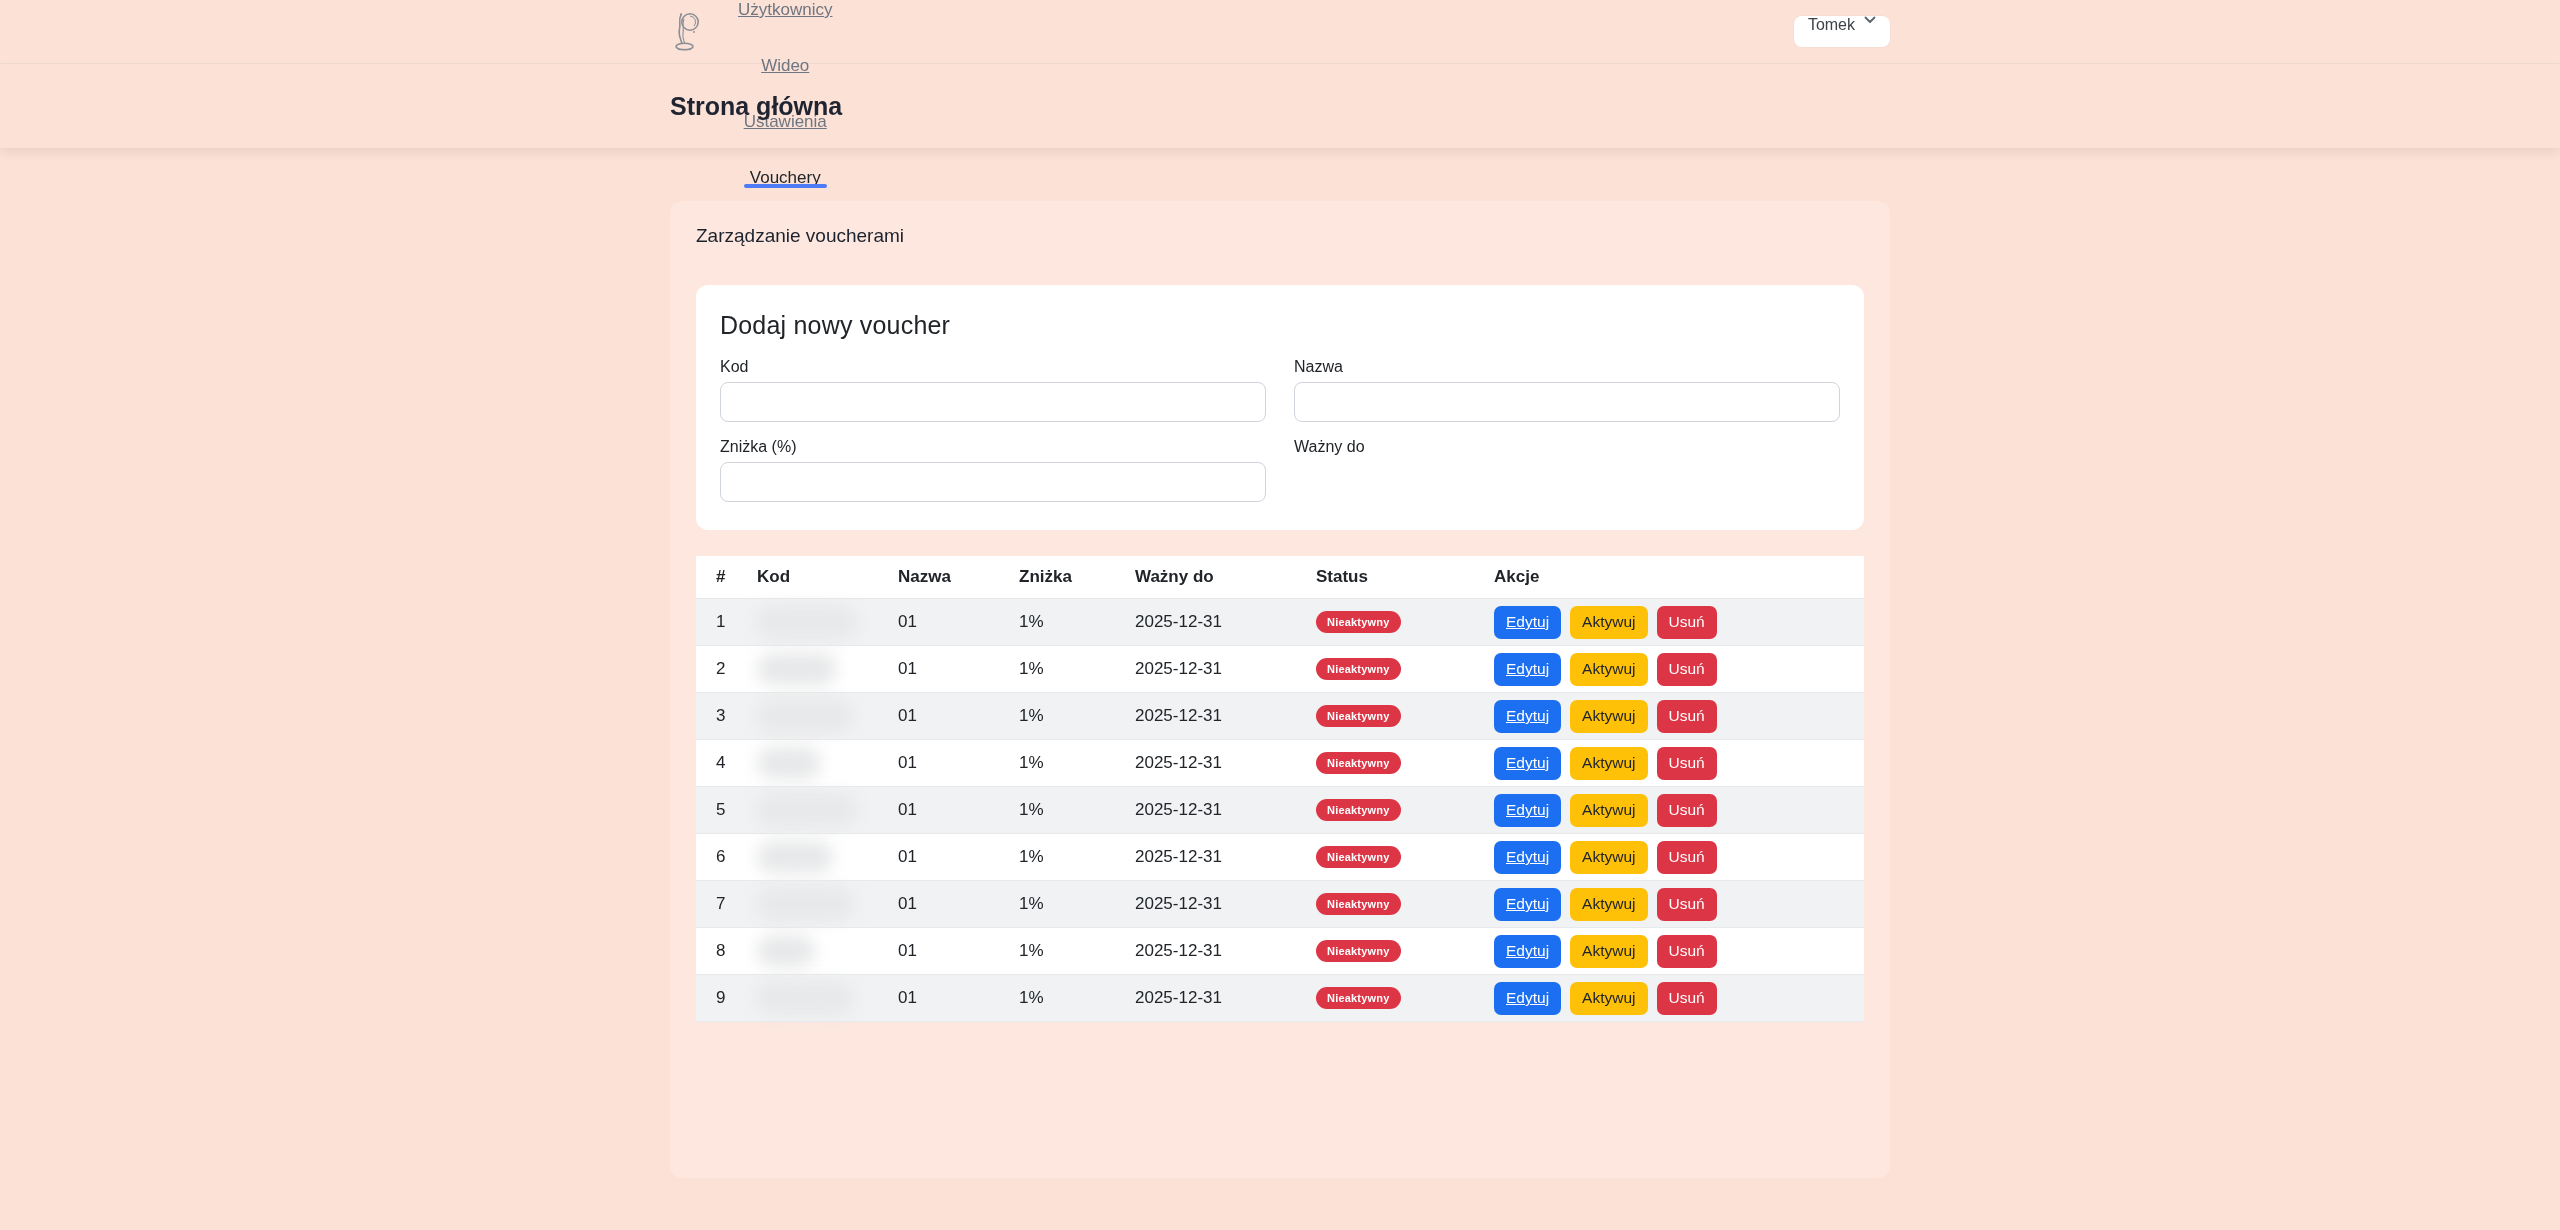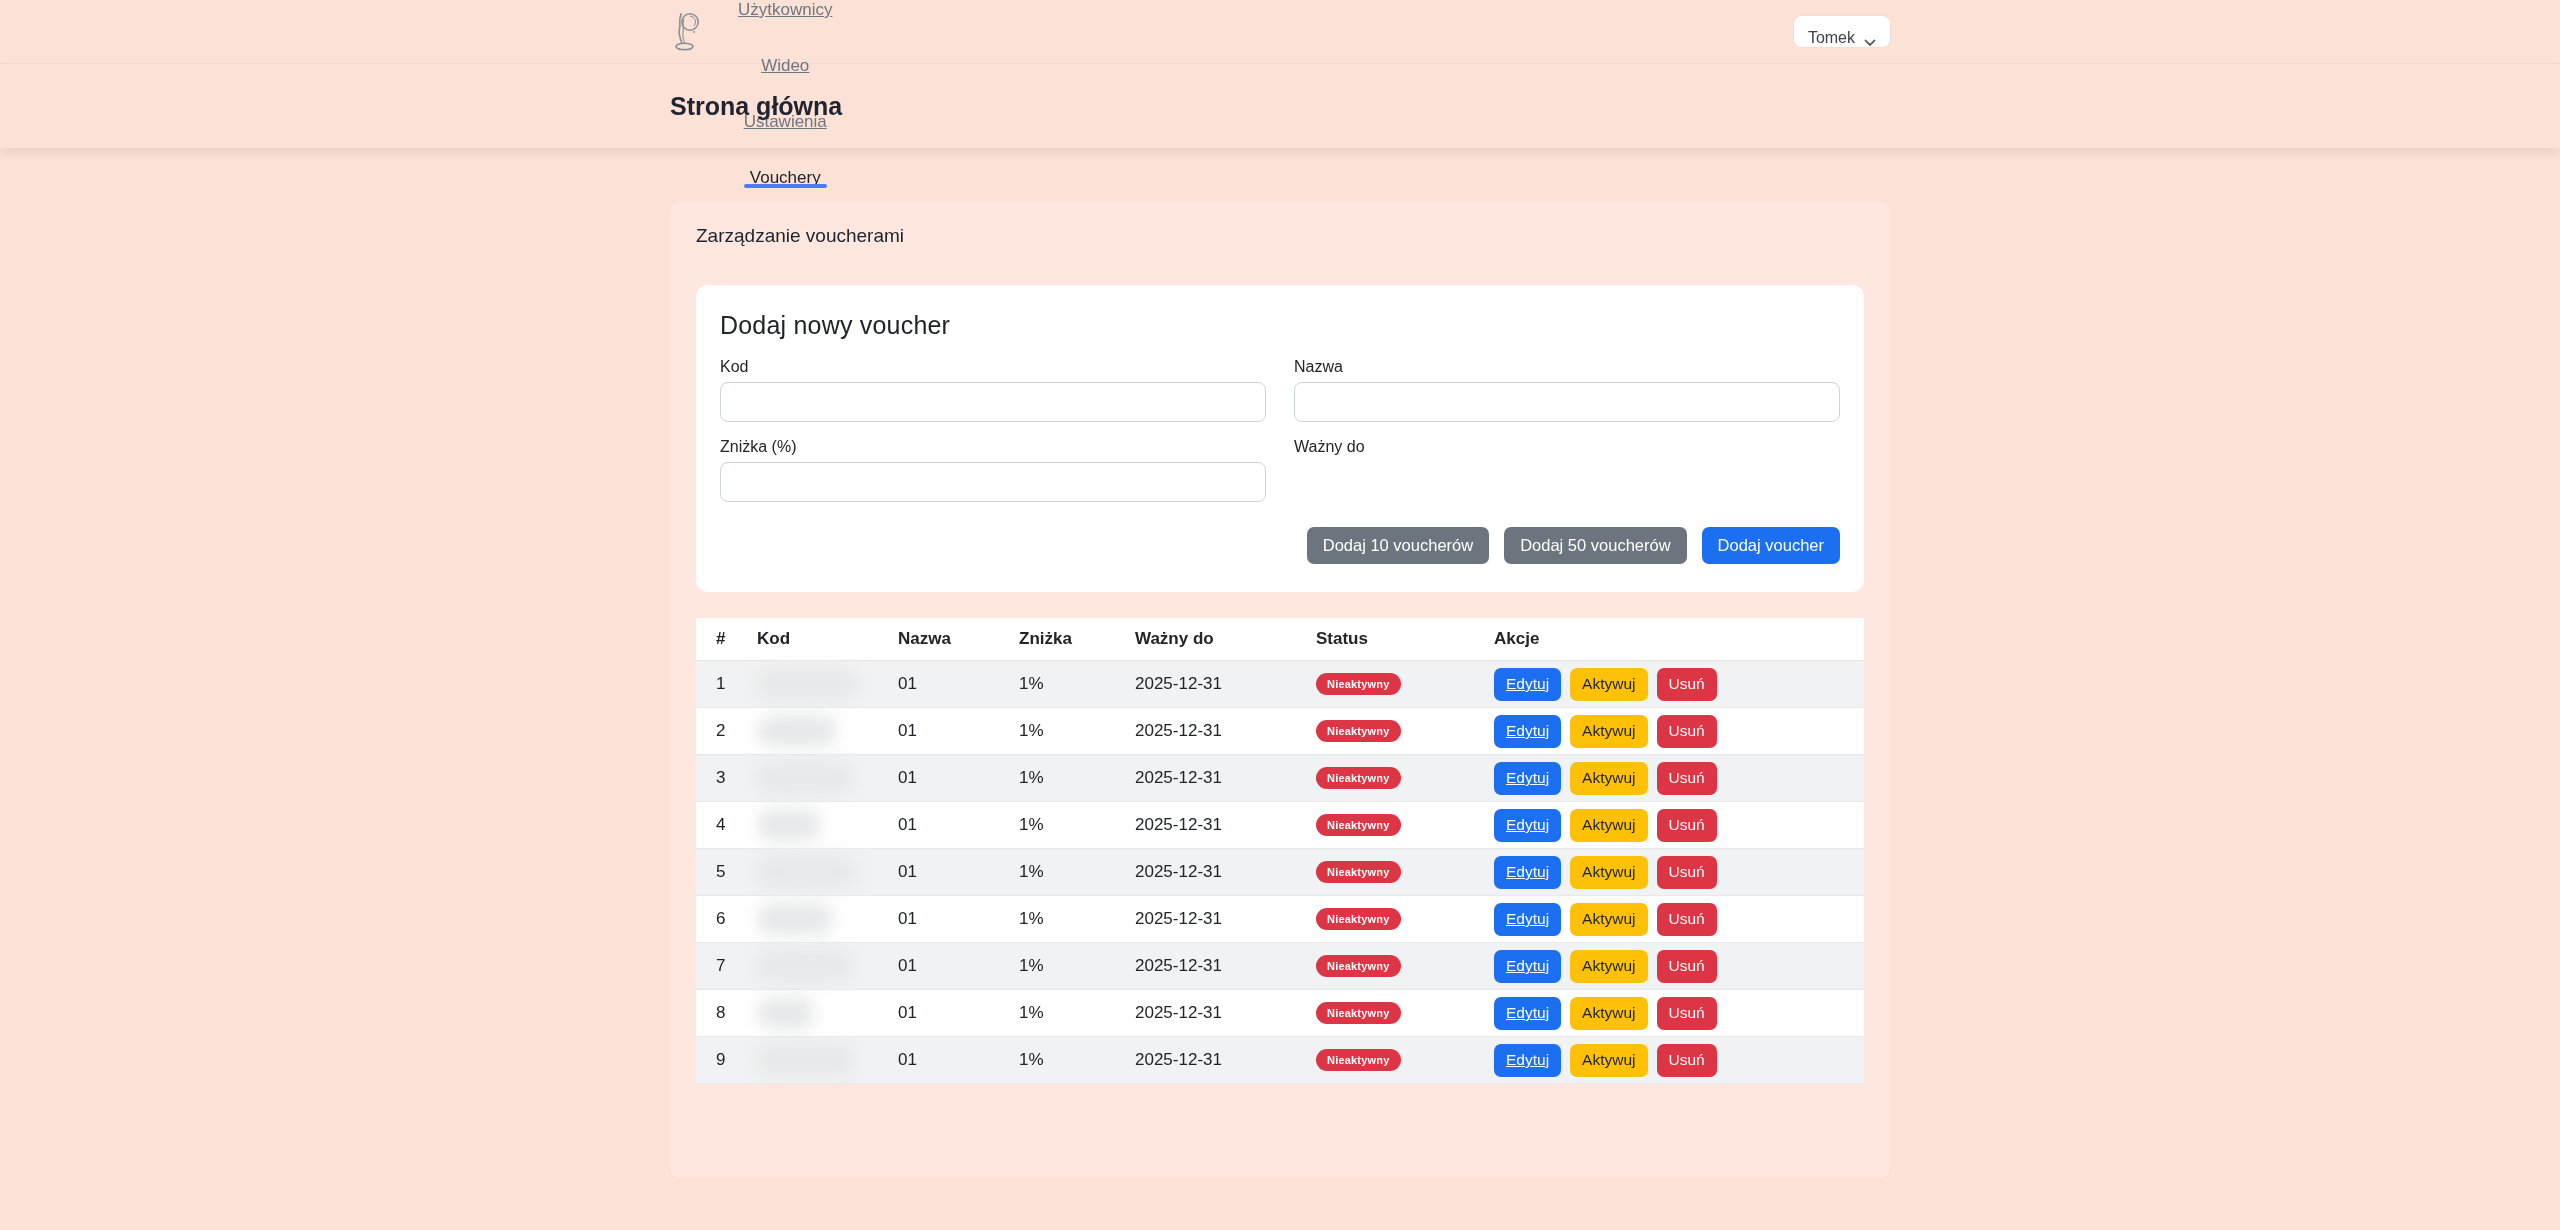--- a/index.html
+++ b/index.html
@@ -20,21 +20,21 @@
     font-size:17px; color:#6e7681; text-decoration:underline; cursor:pointer;
     height:100%; display:flex; align-items:center; position:relative;
   }
   .nav-link.active { color:#212529; }
   .nav-link.active::after {
     content:""; position:absolute; left:-6px; right:-6px; bottom:0; height:4px;
     background:#4d7bf7; border-radius:2px;
   }
   .user-btn {
     margin-left:auto; background:#ffffff; border:none; border-radius:8px;
-    height:31px; padding:0 14px; display:flex; align-items:flex-end; gap:9px;
+    height:31px; padding:0 14px; display:flex; align-items:flex-start; gap:9px;
     font-size:16px; color:#3c4248; font-family:inherit; cursor:pointer;
     box-shadow:0 0 0 1px rgba(0,0,0,0.02);
   }
 
   
   .page-header {
     height:84px; display:flex; align-items:center; position:relative; z-index:1;
     box-shadow:0 6px 10px -2px rgba(90,50,35,0.10);
   }
   .page-title { font-size:25px; font-weight:700; color:#1f2430; }
@@ -159,25 +159,20 @@
         <div class="form-grid second">
           <div class="field">
             <label class="field-label">Zniżka (%)</label>
             <input class="field-input" type="text" value="" style="">
           </div>
           <div class="field">
             <label class="field-label">Ważny do</label>
           </div>
         </div>
 
-        <div class="form-actions">
-            <button class="btn secondary">Dodaj 10 voucherów</button>
-            <button class="btn secondary">Dodaj 50 voucherów</button>
-            <button class="btn primary">Dodaj voucher</button>
-          </div>
       </div>
 
       <div class="table-card">
         <table>
           <colgroup>
             <col style="width:61px">
               <col style="width:141px">
               <col style="width:121px">
             <col style="width:116px">
               <col style="width:181px">

